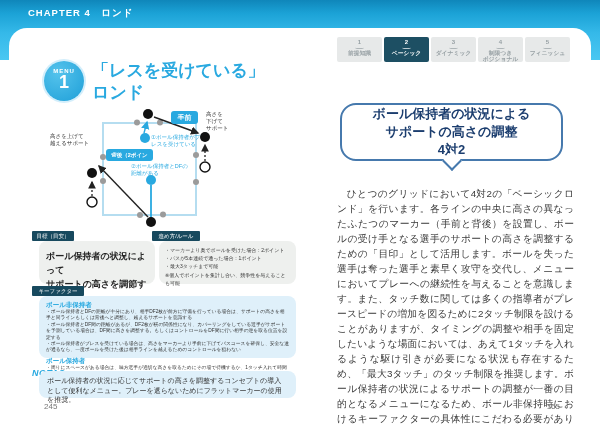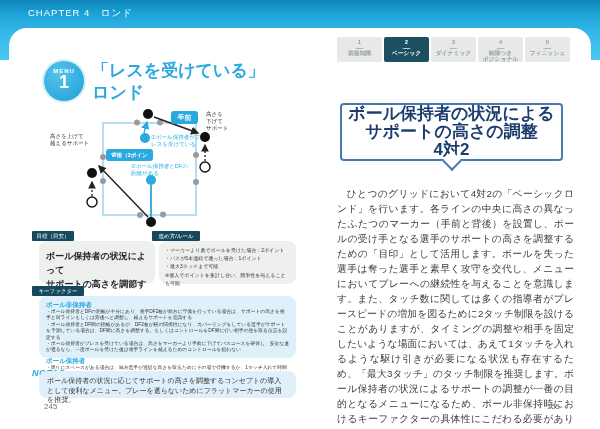--- a/index.html
+++ b/index.html
@@ -12,21 +12,21 @@
   }
   .pre { white-space:pre-line; }
 
   
   .band {
     position:absolute; left:0; top:0; width:600px; height:60px;
     background:linear-gradient(180deg,#0f86ba 0%,#1ba2d6 22%,#35b9e9 55%,#4ac7f2 100%);
   }
   .chapter {
     position:absolute; left:28px; top:7px; color:#ffffff;
-    font-size:9.5px; font-weight:normal; letter-spacing:1px;
+    font-size:9.5px; font-weight:bold; letter-spacing:1px;
   }
   .page-card {
     position:absolute; left:9px; right:9px; top:28px; bottom:0;
     background:#ffffff; border-radius:18px 18px 0 0;
   }
 
   
   .menu-badge {
     position:absolute; left:44px; top:61px; width:40px; height:40px;
     border-radius:50%; background:radial-gradient(circle at 35% 30%,#55c3ec,#1e9fd8);
@@ -93,23 +93,23 @@
     border-radius:2px; text-align:center; padding-top:2px;
   }
   .tab.active { background:#1d4f63; color:#ffffff; }
   .tab .t-num { display:block; font-size:6px; font-weight:bold; line-height:7px; }
   .tab .t-arc { display:block; width:9px; height:3px; margin:0 auto 1px auto;
     border-bottom:1px solid currentColor; border-radius:0 0 50% 50%; opacity:.7; }
   .tab .t-label { display:block; font-size:5.8px; line-height:6.4px; font-weight:bold; }
 
   .heading-box {
     position:absolute; left:340px; top:103px; width:223px; height:58px;
-    border:2px solid #4679ad; border-radius:4px;
+    border:2px solid #4679ad; border-radius:16px;
     display:flex; align-items:center; justify-content:center; text-align:center;
-    color:#1c3e6f; font-weight:bold; font-size:17px; line-height:18px;
+    color:#1c3e6f; font-weight:bold; font-size:13px; line-height:18px;
   }
   .heading-notch {
     position:absolute; left:50%; bottom:-9px; width:14px; height:14px;
     margin-left:-7px; background:#fff; transform:rotate(45deg);
     border-right:2px solid #4679ad; border-bottom:2px solid #4679ad;
   }
   .body-text {
     position:absolute; left:337px; top:186px; width:237px;
     font-size:9.8px; line-height:15px; color:#3a3a3a;
     text-align:justify; text-indent:1em;

